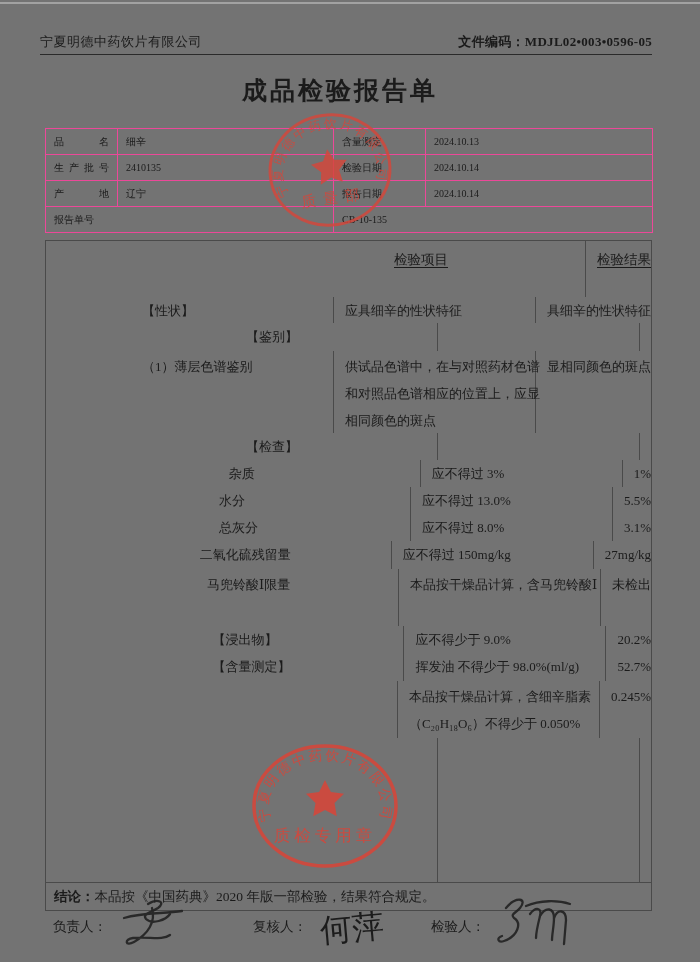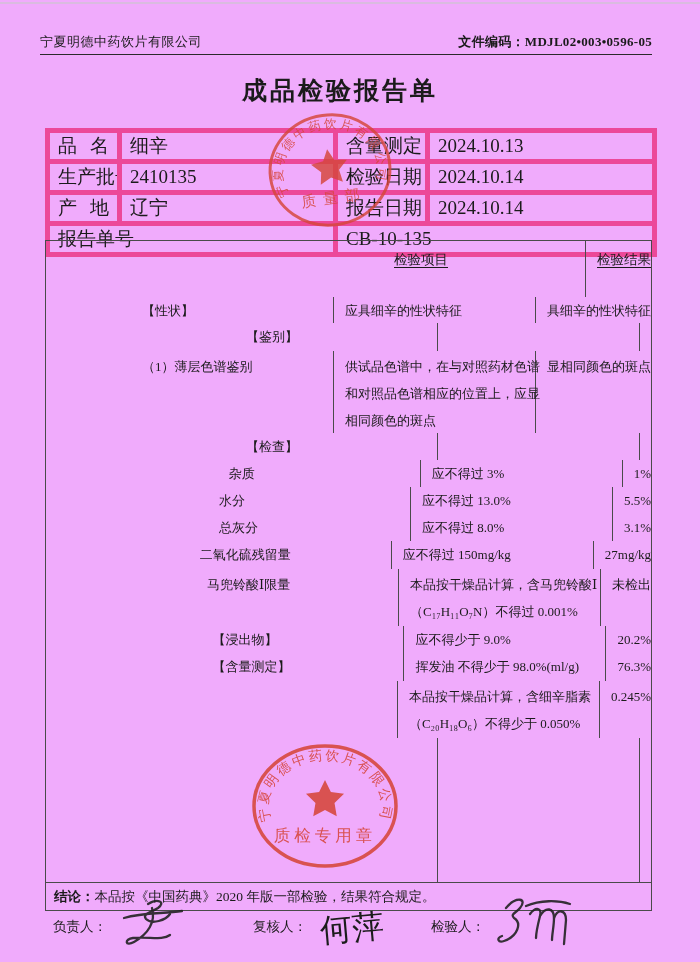--- a/index.html
+++ b/index.html
@@ -1,37 +1,37 @@
 <!DOCTYPE html>
 <html><head>
 <meta charset="utf-8">
 <style>
   html,body { margin:0; padding:0; background:#e8e8e8; }
   .page {
     position:relative; width:700px; height:962px; margin:0 auto;
-    background:#f0abfc; overflow:hidden;
+    background:#737373; overflow:hidden;
     font-family:"Liberation Serif","DejaVu Serif",serif;
     color:#1b1b1b;
   }
   .top-scan-edge { position:absolute; top:2px; left:0; width:100%; height:2px; background:#c9c9c9; opacity:.55; }
 
   
   .hdr { position:absolute; top:28px; left:40px; width:612px; height:27px;
          border-bottom:1.5px solid #2a2a2a; display:flex; justify-content:space-between; align-items:flex-end;
          font-size:13px; padding-bottom:3px; box-sizing:border-box;}
   .hdr .co { letter-spacing:.5px; }
   .hdr .code { font-weight:bold; letter-spacing:.3px; }
 
   .title { position:absolute; top:74px; left:0; width:680px; text-align:center;
            font-size:25px; font-weight:bold; letter-spacing:3px; }
 
   
   table.info { position:absolute; top:128px; left:45px; width:607px;
                border-collapse:collapse; table-layout:fixed; }
-  table.info td { border:5px solid #ec4899; height:25px; font-size:19px;
+  table.info td { border:1px solid #ec4899; height:25px; font-size:10px;
                   padding:0 8px; overflow:hidden; white-space:nowrap; }
   td.jlabel { text-align:justify; text-align-last:justify; }
 
   
   .mtable { position:absolute; top:240px; left:45px; width:607px; height:643px;
             border:1px solid #4a4a4a; box-sizing:border-box;
             display:flex; flex-direction:column; font-size:13px;align-items:flex-end; }
   .mrow { display:flex; flex-shrink:0; box-sizing:border-box; }
   .mc1 { width:201px; border-right:1px solid #4a4a4a; padding-left:9px;  box-sizing:border-box; }
   .mc2 { width:202px; border-right:1px solid #4a4a4a; padding-left:11px; box-sizing:border-box; }
@@ -166,37 +166,36 @@
       <div class="mc2 sline">应不得过 150mg/kg</div>
       <div class="mc3 sline">27mg/kg</div>
     </div>
 
     <div class="mrow" style="height:57px">
       <div class="mc1 mlpad">
           <div class="mline">马兜铃酸Ⅰ限量</div>
         </div>
       <div class="mc2 mlpad">
         <div class="mline">本品按干燥品计算，含马兜铃酸Ⅰ</div>
-        <div class="mline">（C₁₇H₁₁O₇N）不得过 0.001%</div>
       </div>
       <div class="mc3 mlpad">
           <div class="mline">未检出</div>
         </div>
     </div>
 
     <div class="mrow" style="height:27px">
       <div class="mc1 sline">【浸出物】</div>
       <div class="mc2 sline">应不得少于 9.0%</div>
       <div class="mc3 sline">20.2%</div>
     </div>
 
     <div class="mrow" style="height:28px">
       <div class="mc1 sline">【含量测定】</div>
       <div class="mc2 sline">挥发油 不得少于 98.0%(ml/g)</div>
-      <div class="mc3 sline">76.3%</div>
+      <div class="mc3 sline">52.7%</div>
     </div>
 
     <div class="mrow" style="height:57px">
       <div class="mc1 mlpad">
           <div class="mline"></div>
         </div>
       <div class="mc2 mlpad">
         <div class="mline">本品按干燥品计算，含细辛脂素</div>
         <div class="mline">（C₂₀H₁₈O₆）不得少于 0.050%</div>
       </div>

